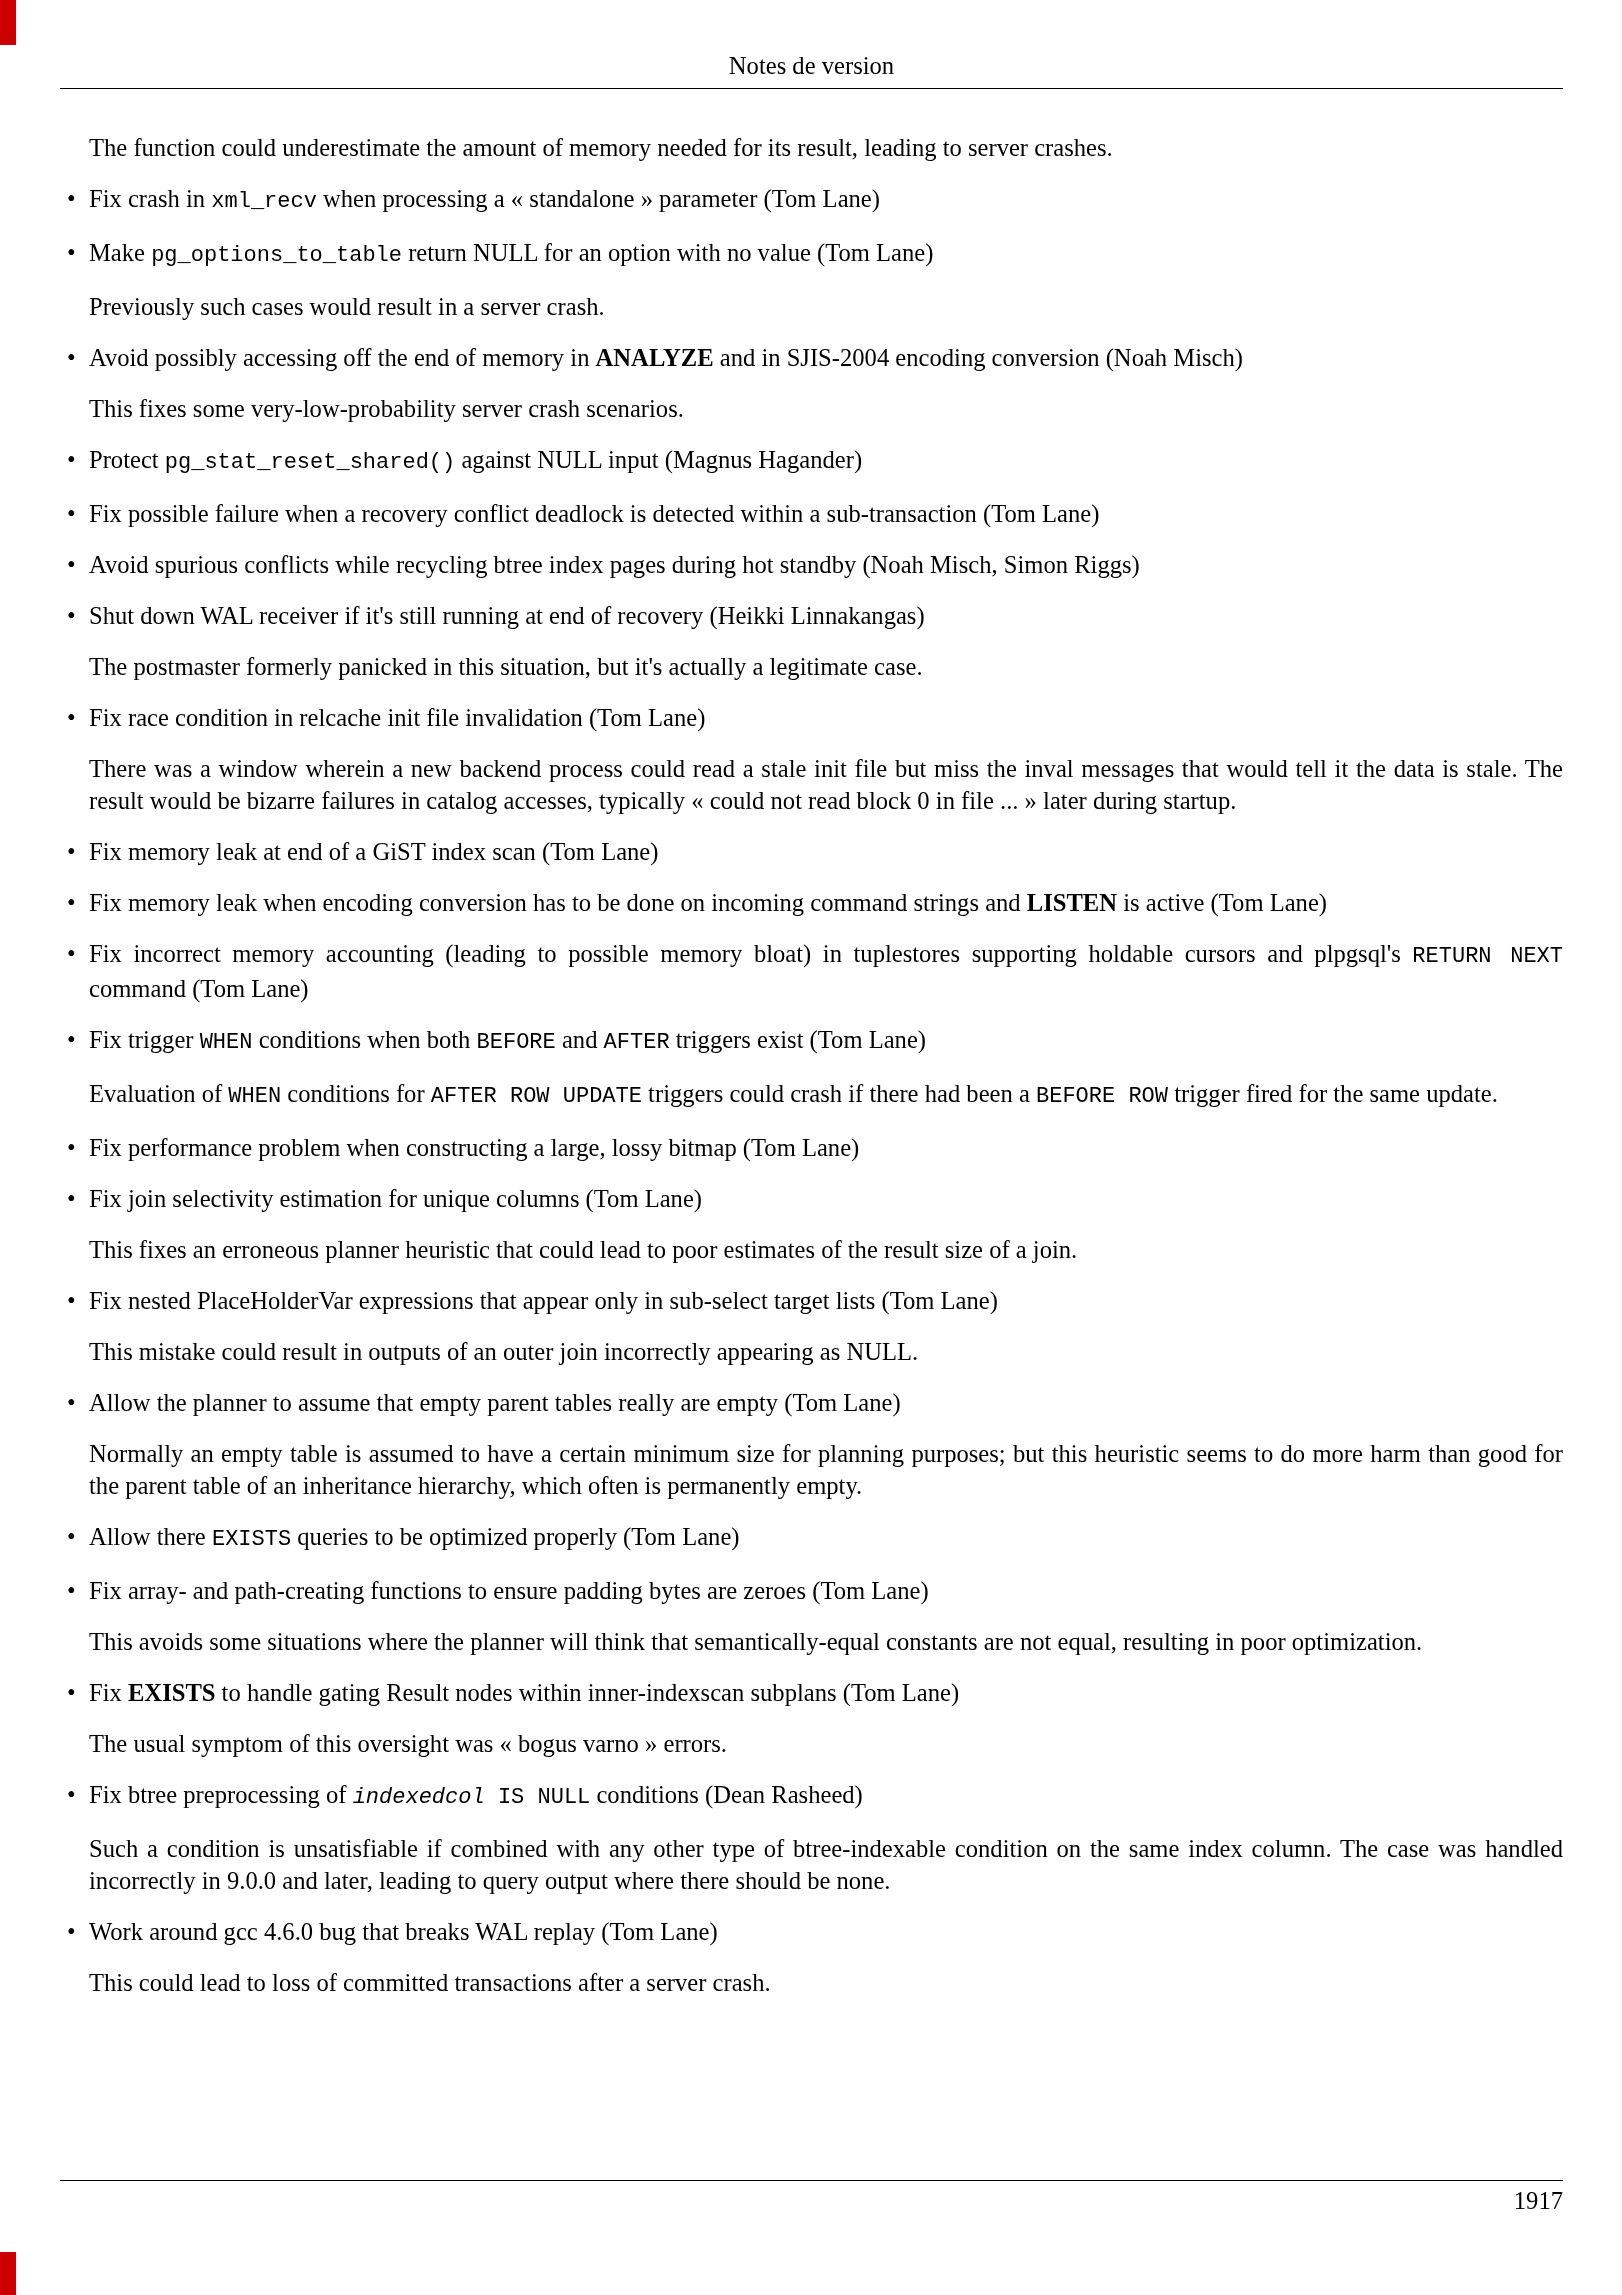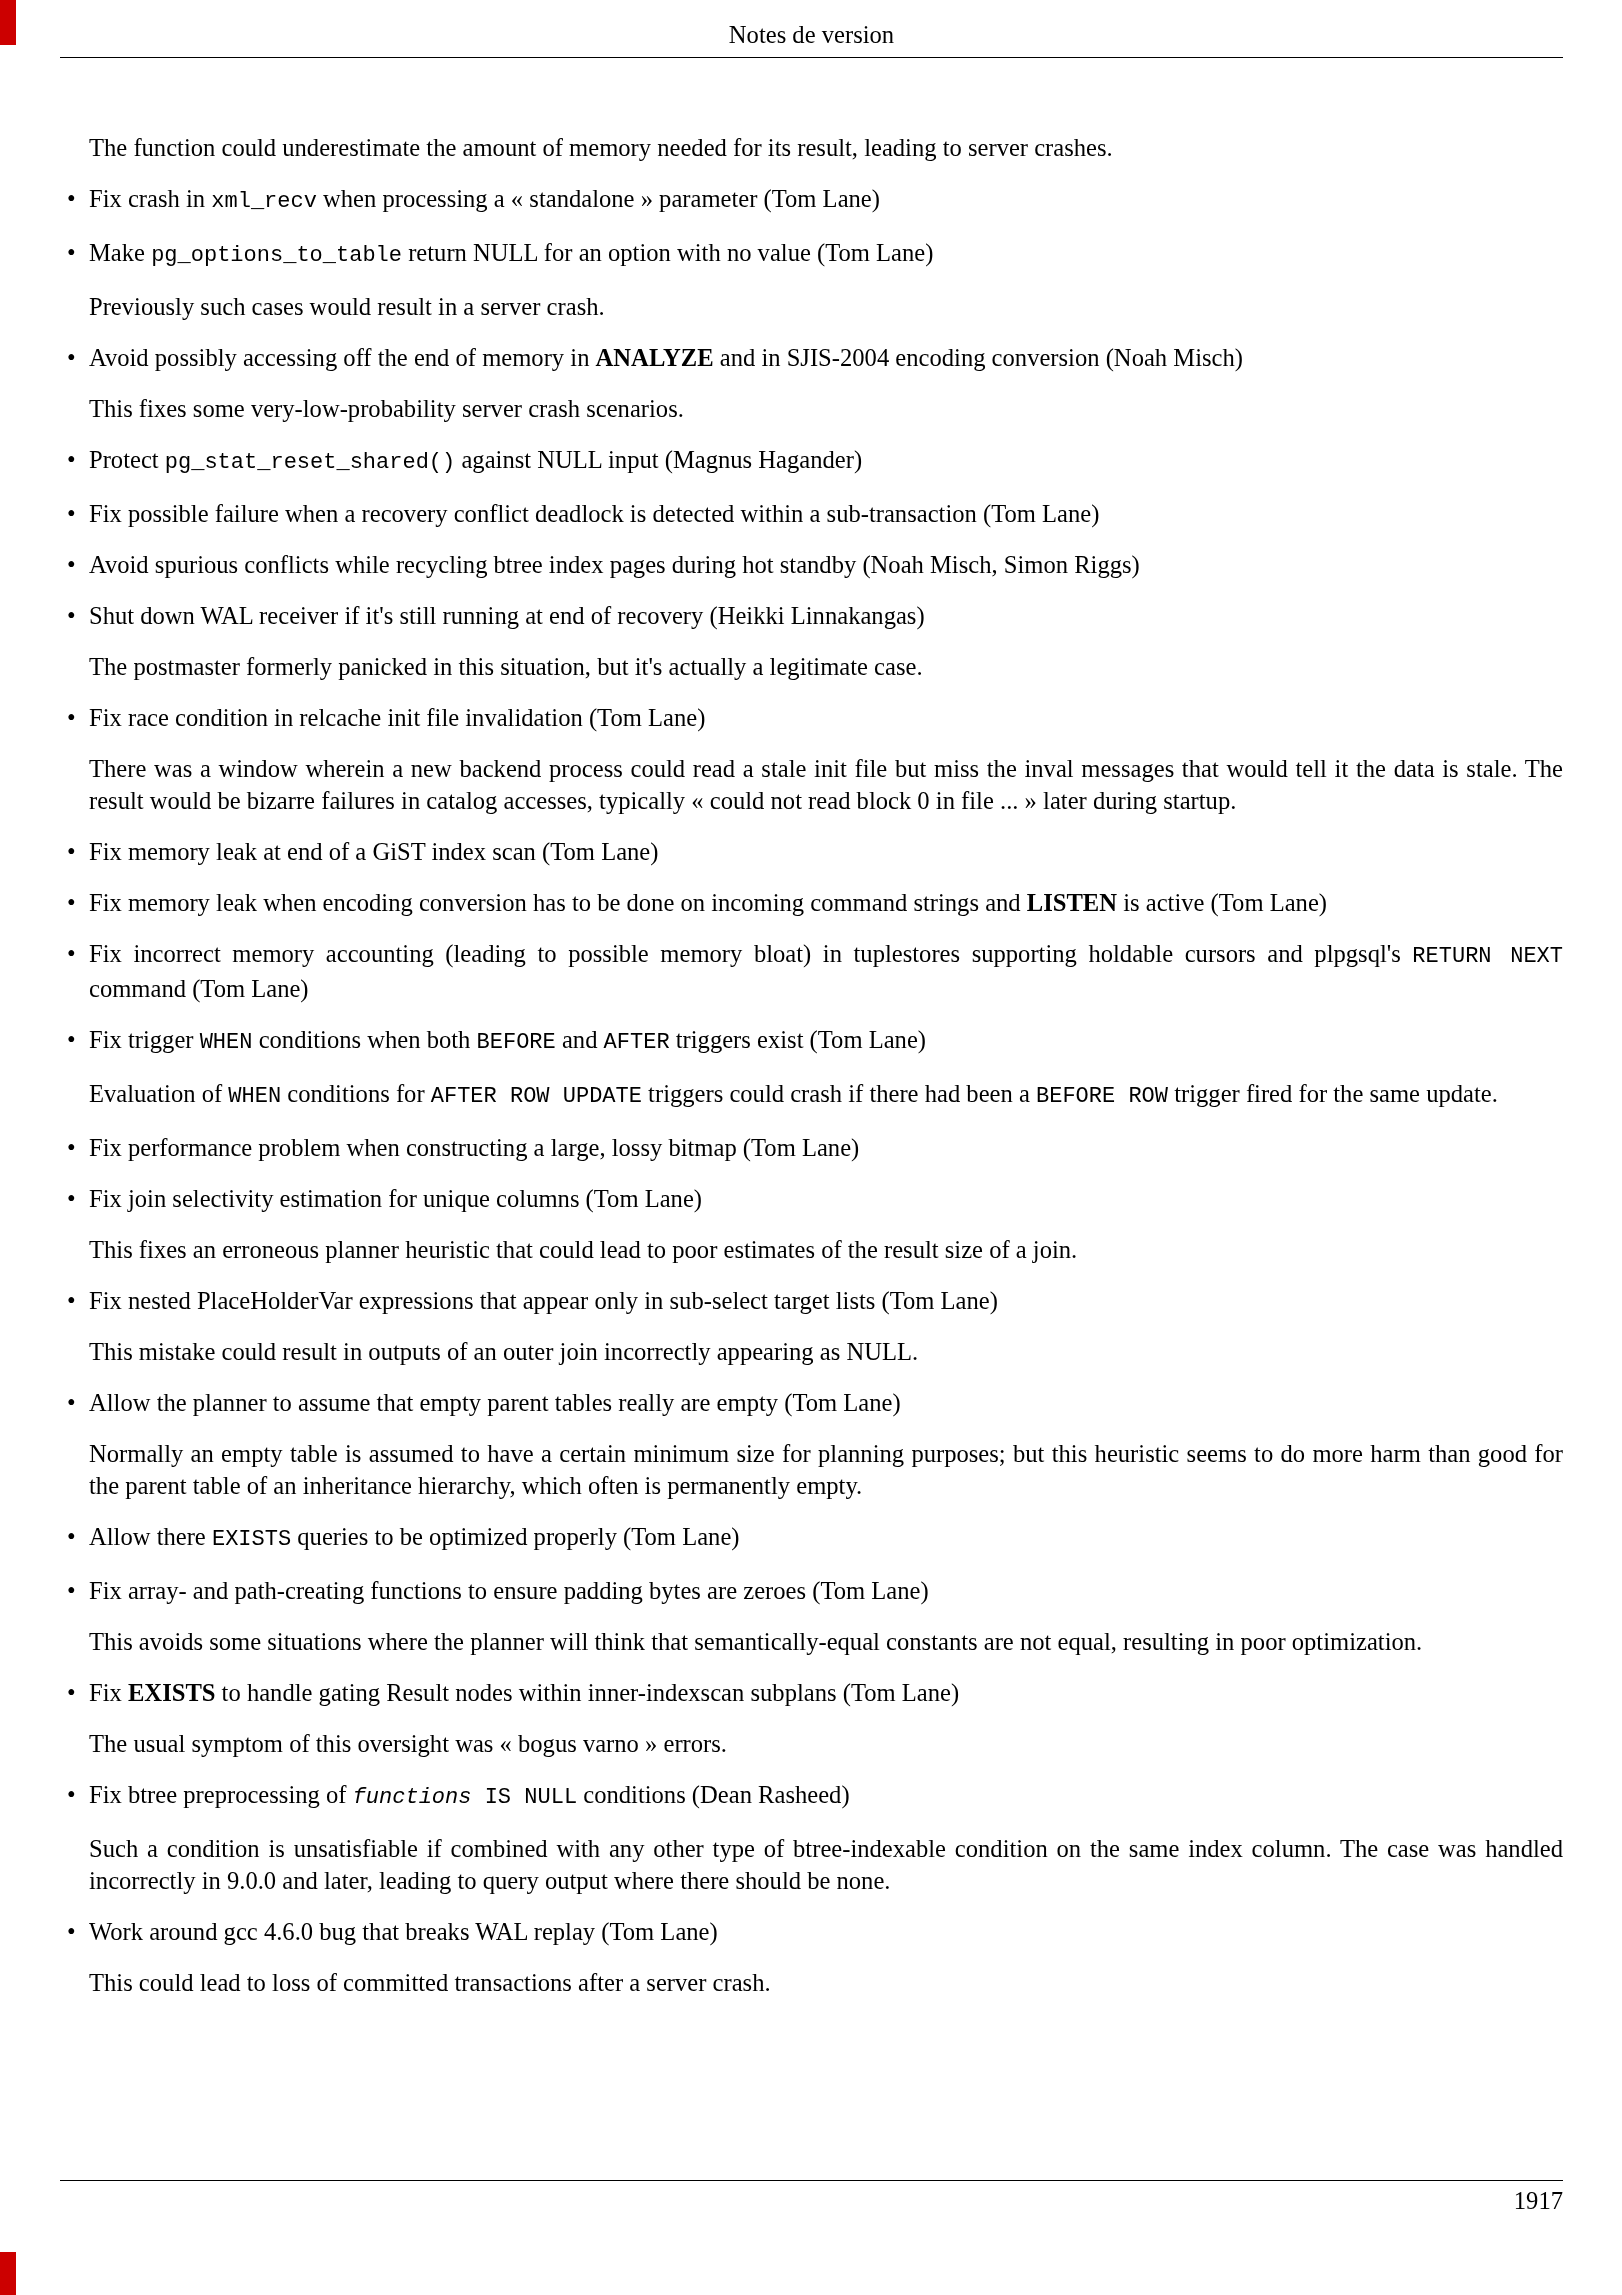--- a/index.html
+++ b/index.html
@@ -22,21 +22,21 @@
 
   .page-header {
     position: absolute;
     top: 0;
     left: 60px;
     right: 59px;
   }
   .header-title {
     text-align: center;
     font-size: 24.6px;
-    padding-top: 21px;
+    padding-top: 52px;
     padding-bottom: 8px;
     border-bottom: 1.6px solid #000;
   }
 
   .content {
     position: absolute;
     top: 119px;
     left: 89px;
     right: 59px;
   }
@@ -112,21 +112,21 @@
       <div class="item text"><span>This fixes an erroneous planner heuristic that could lead to poor estimates of the result size of a join.</span></div>
       <div class="item bullet"><span class="glyph">•</span><span>Fix nested PlaceHolderVar expressions that appear only in sub-select target lists (Tom Lane)</span></div>
       <div class="item text"><span>This mistake could result in outputs of an outer join incorrectly appearing as NULL.</span></div>
       <div class="item bullet"><span class="glyph">•</span><span>Allow the planner to assume that empty parent tables really are empty (Tom Lane)</span></div>
       <div class="item text"><span>Normally an empty table is assumed to have a certain minimum size for planning purposes; but this heuristic seems to do more harm than good for the parent table of an inheritance hierarchy, which often is permanently empty.</span></div>
       <div class="item bullet"><span class="glyph">•</span><span>Allow there </span><span class="code">EXISTS</span><span> queries to be optimized properly (Tom Lane)</span></div>
       <div class="item bullet"><span class="glyph">•</span><span>Fix array- and path-creating functions to ensure padding bytes are zeroes (Tom Lane)</span></div>
       <div class="item text"><span>This avoids some situations where the planner will think that semantically-equal constants are not equal, resulting in poor optimization.</span></div>
       <div class="item bullet"><span class="glyph">•</span><span>Fix </span><span class="b">EXISTS</span><span> to handle gating Result nodes within inner-indexscan subplans (Tom Lane)</span></div>
       <div class="item text"><span>The usual symptom of this oversight was « bogus varno » errors.</span></div>
-      <div class="item bullet"><span class="glyph">•</span><span>Fix btree preprocessing of </span><span class="ci">functions</span><span class="code"> </span><span class="code">IS NULL</span><span> conditions (Dean Rasheed)</span></div>
+      <div class="item bullet"><span class="glyph">•</span><span>Fix btree preprocessing of </span><span class="ci">indexedcol</span><span class="code"> </span><span class="code">IS NULL</span><span> conditions (Dean Rasheed)</span></div>
       <div class="item text"><span>Such a condition is unsatisfiable if combined with any other type of btree-indexable condition on the same index column. The case was handled incorrectly in 9.0.0 and later, leading to query output where there should be none.</span></div>
       <div class="item bullet"><span class="glyph">•</span><span>Work around gcc 4.6.0 bug that breaks WAL replay (Tom Lane)</span></div>
       <div class="item text"><span>This could lead to loss of committed transactions after a server crash.</span></div>
     </main>
 
   <footer class="page-footer">
     <div class="footer-number">1917</div>
   </footer>
 </div>
 

